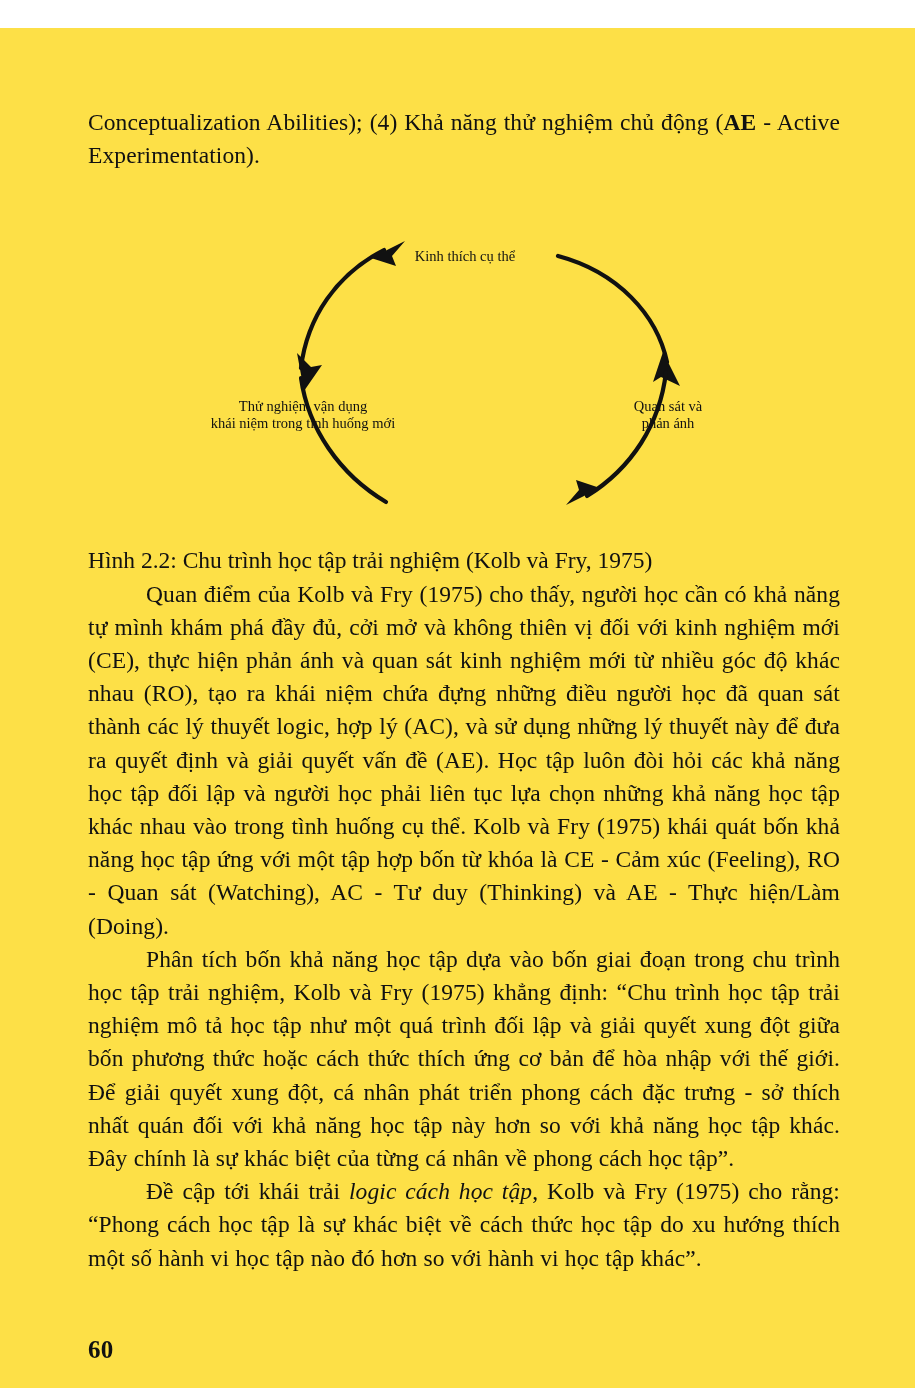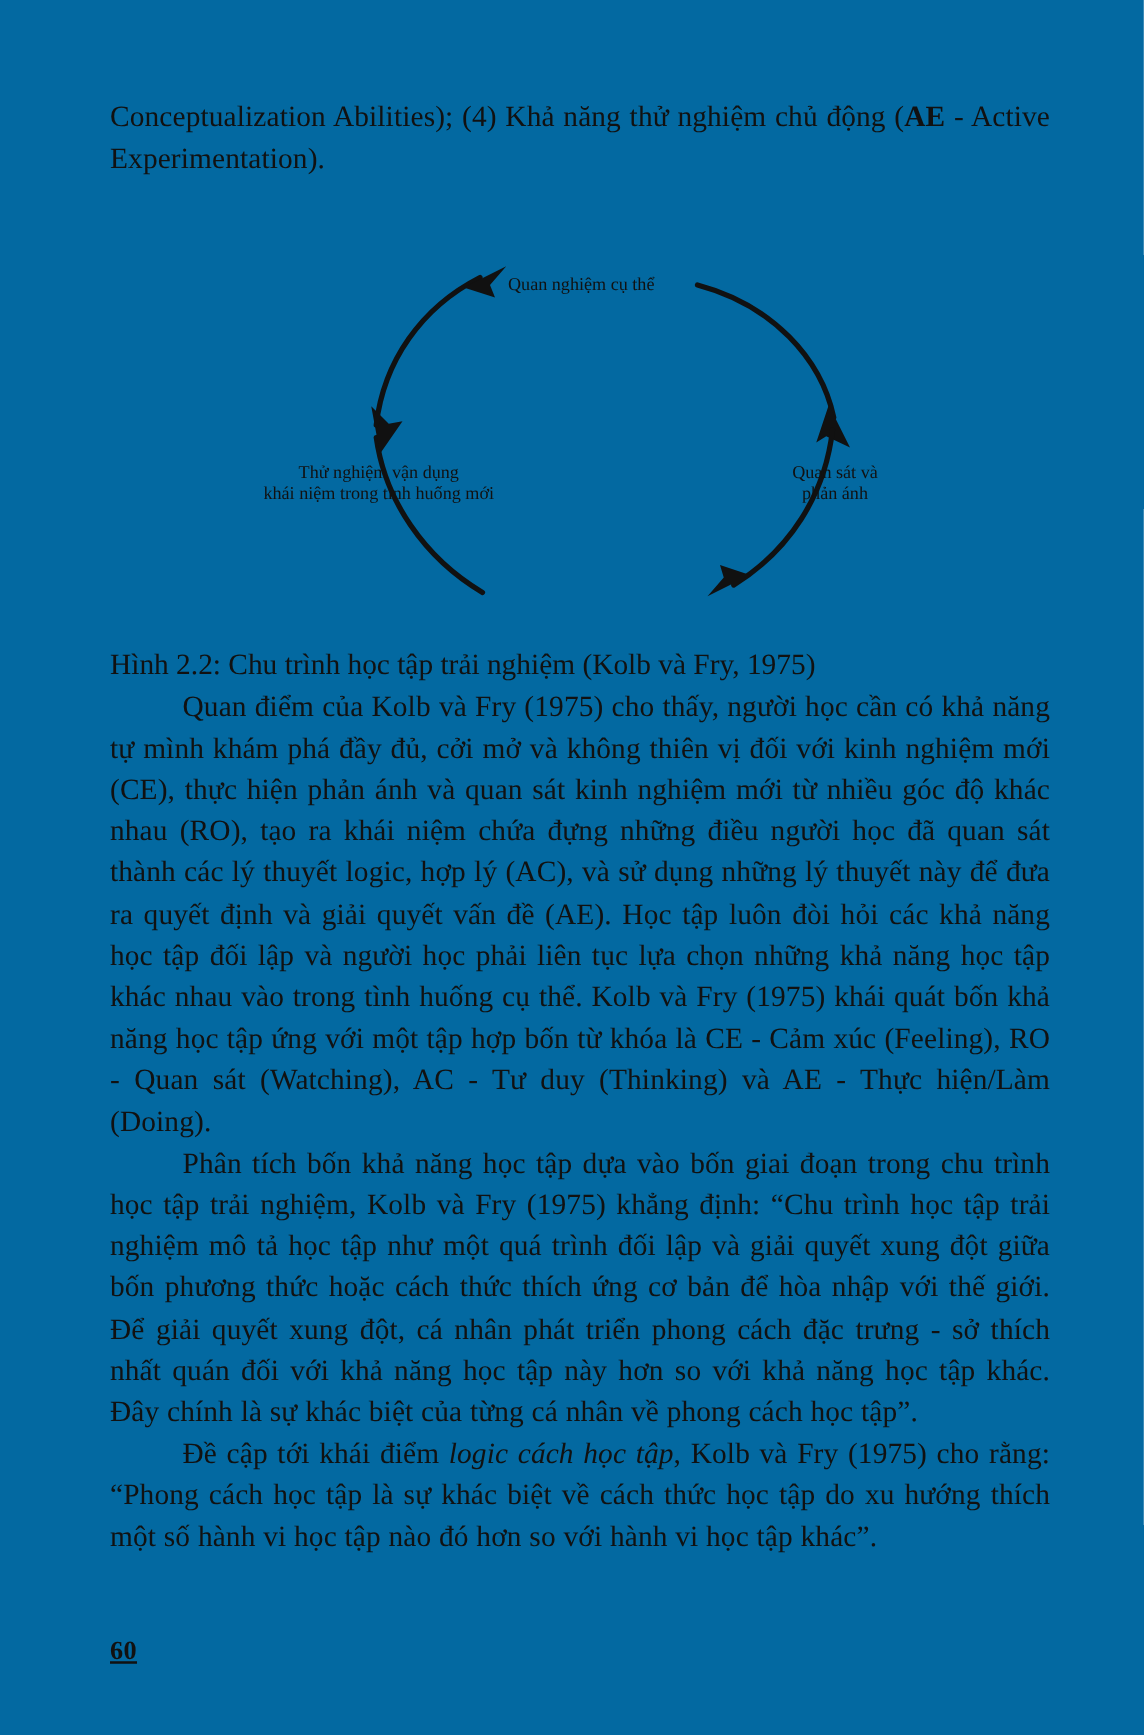--- a/index.html
+++ b/index.html
@@ -12,21 +12,22 @@
     height: 1388px;
     position: relative;
     font-family: "Liberation Serif", "DejaVu Serif", serif;
     color: #111111;
     overflow: hidden;
   }
 
   .page {
     position: absolute;
     inset: 0;
-    background: #0369a1;
+    background: #fde047;
+    margin-top: 28px;
   }
 
   
   .content {
     position: absolute;
     left: 88px;
     top: 78px;
     width: 752px;
   }
 
@@ -72,24 +73,23 @@
   .lbl-top    { left: 247px; top: 76px; width: 260px; }
   .lbl-right  { left: 505px; top: 226px; width: 150px; }
   .lbl-left   { left: 85px;  top: 226px; width: 260px; }
   .lbl-bottom { left: 250px; top: 390px; width: 260px; }
 
   
   .page-number {
     position: absolute;
     left: 88px;
     top: 1308px;
-    font-size: 21px;
+    font-size: 25px;
     font-weight: bold;
     letter-spacing: 0.3px;
-    text-decoration: underline;
   }
 </style>
 </head>
 <body>
 
 <div class="page">
 
   <div class="content">
 
     <p class="body lastline-natural"><span>Conceptualization Abilities); (4) Khả năng thử nghiệm chủ động (</span><b>AE</b><span> - Active Experimentation).</span></p>
@@ -119,40 +119,40 @@
           <polygon class="head" points="216,219 209,181 223,195 234,193"></polygon>
         </g>
 
         <g>
           <path class="arc" d="M 213 196 C 219 145 249 102 296 78"></path>
           <polygon class="head" points="283,86 317,69 304,84 308,94"></polygon>
         </g>
       </svg>
 
       <div class="fig-label lbl-top">
-        <span>Quan nghiệm cụ thể</span>
+        <span>Kinh thích cụ thể</span>
       </div>
 
       <div class="fig-label lbl-left">
         <span>Thử nghiệm vận dụng</span><br>
         <span>khái niệm trong tình huống mới</span>
       </div>
 
       <div class="fig-label lbl-right">
         <span>Quan sát và</span><br>
         <span>phản ánh</span>
       </div>
 
     </div>
 
     <p class="caption">Hình 2.2: Chu trình học tập trải nghiệm (Kolb và Fry, 1975)</p>
 
     <p class="body indent">Quan điểm của Kolb và Fry (1975) cho thấy, người học cần có khả năng tự mình khám phá đầy đủ, cởi mở và không thiên vị đối với kinh nghiệm mới (CE), thực hiện phản ánh và quan sát kinh nghiệm mới từ nhiều góc độ khác nhau (RO), tạo ra khái niệm chứa đựng những điều người học đã quan sát thành các lý thuyết logic, hợp lý (AC), và sử dụng những lý thuyết này để đưa ra quyết định và giải quyết vấn đề (AE). Học tập luôn đòi hỏi các khả năng học tập đối lập và người học phải liên tục lựa chọn những khả năng học tập khác nhau vào trong tình huống cụ thể. Kolb và Fry (1975) khái quát bốn khả năng học tập ứng với một tập hợp bốn từ khóa là CE - Cảm xúc (Feeling), RO - Quan sát (Watching), AC - Tư duy (Thinking) và AE - Thực hiện/Làm (Doing).</p>
 
     <p class="body indent">Phân tích bốn khả năng học tập dựa vào bốn giai đoạn trong chu trình học tập trải nghiệm, Kolb và Fry (1975) khẳng định: “Chu trình học tập trải nghiệm mô tả học tập như một quá trình đối lập và giải quyết xung đột giữa bốn phương thức hoặc cách thức thích ứng cơ bản để hòa nhập với thế giới. Để giải quyết xung đột, cá nhân phát triển phong cách đặc trưng - sở thích nhất quán đối với khả năng học tập này hơn so với khả năng học tập khác. Đây chính là sự khác biệt của từng cá nhân về phong cách học tập”.</p>
 
-    <p class="body indent lastline-natural"><span>Đề cập tới khái điểm </span><i>logic cách học tập</i><span>, Kolb và Fry (1975) cho rằng: “Phong cách học tập là sự khác biệt về cách thức học tập do xu hướng thích một số hành vi học tập nào đó hơn so với hành vi học tập khác”.</span></p>
+    <p class="body indent lastline-natural"><span>Đề cập tới khái trải </span><i>logic cách học tập</i><span>, Kolb và Fry (1975) cho rằng: “Phong cách học tập là sự khác biệt về cách thức học tập do xu hướng thích một số hành vi học tập nào đó hơn so với hành vi học tập khác”.</span></p>
 
   </div>
 
   <div class="page-number">60</div>
 
 </div>
 
 </body></html>

